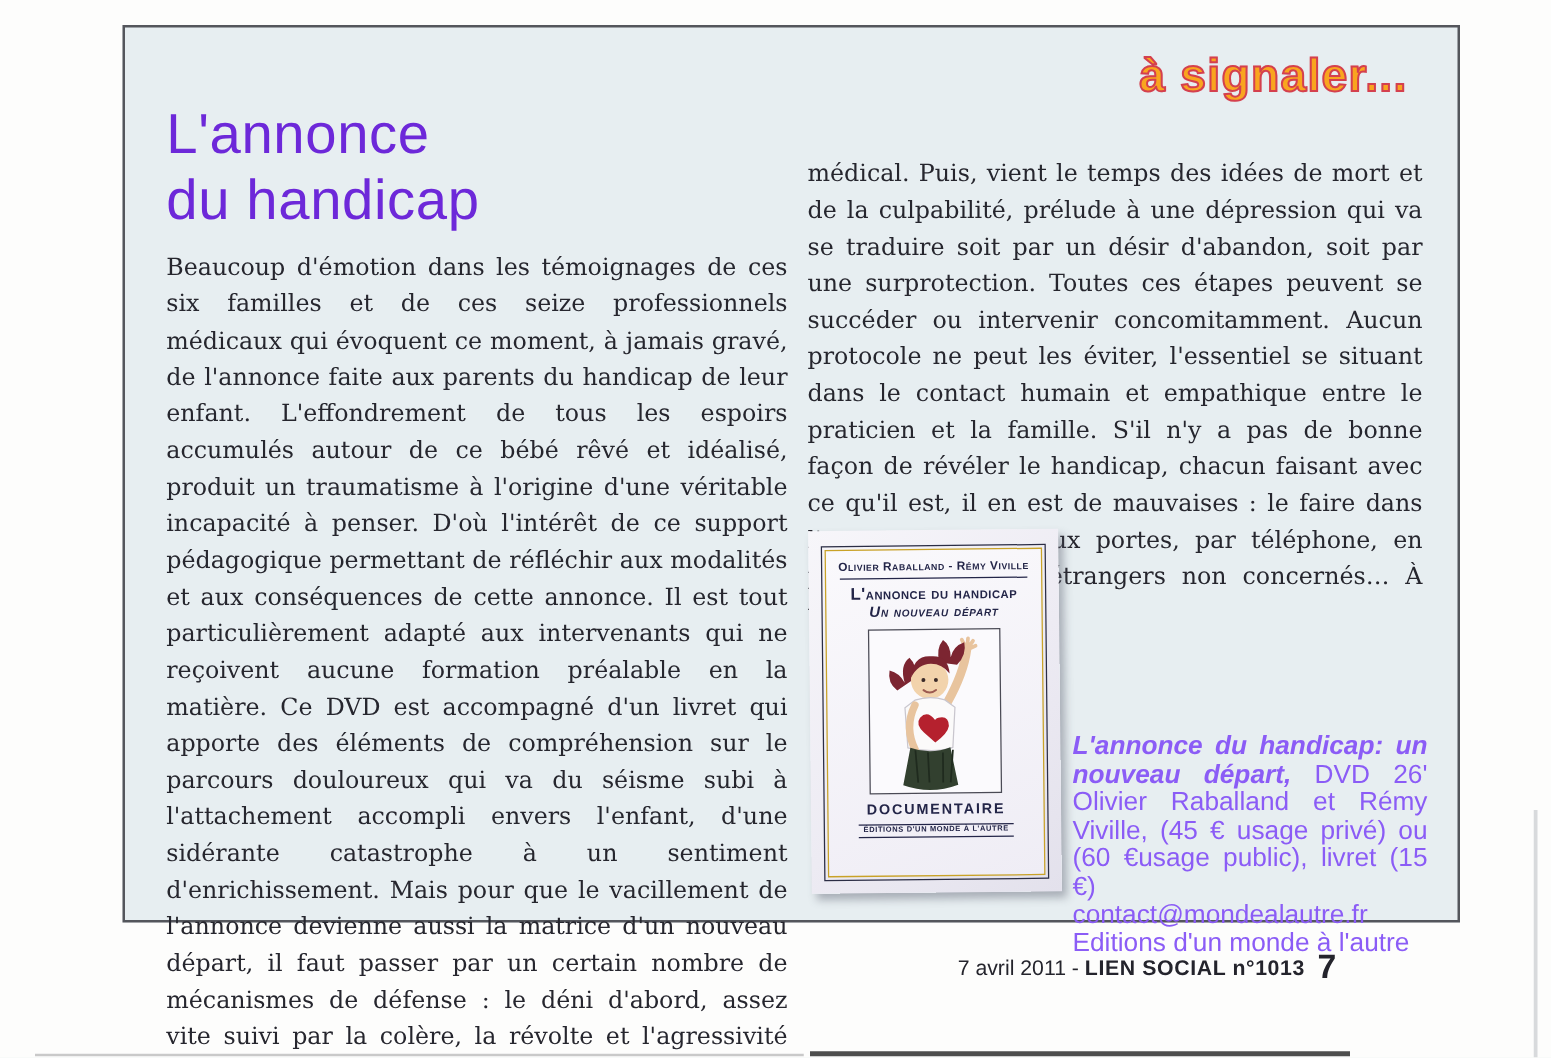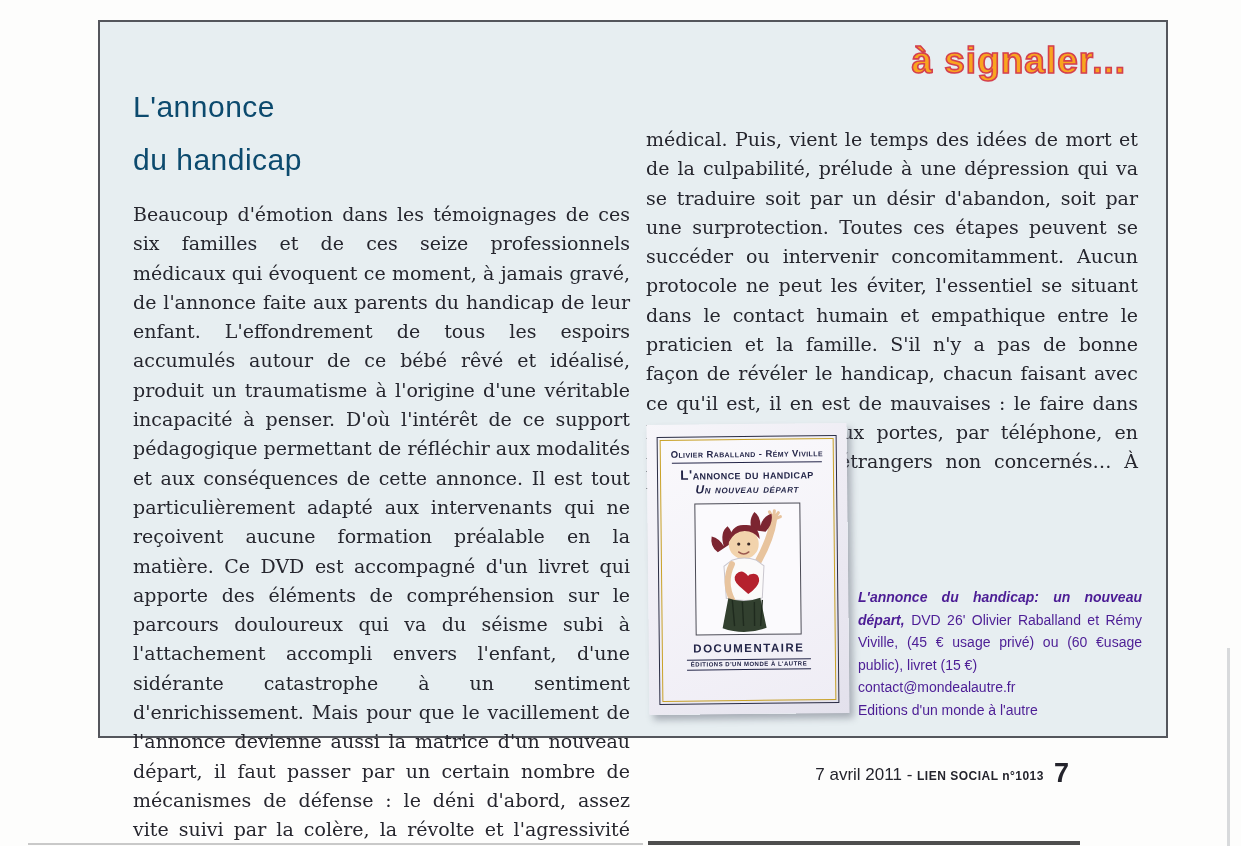--- a/index.html
+++ b/index.html
@@ -10,21 +10,21 @@
   
   .panel { position:absolute; left:98px; top:20px; width:1070px; height:718px;
     background:#e7eef1; border:2px solid #54565c; }
 
   .section-label { position:absolute; top:18px; right:40px;
     font-size:37px; font-weight:bold; letter-spacing:1px;
     color:#f9a51f; -webkit-text-stroke:1.6px #d4404e;
     text-shadow:0 0 1px #d4404e; }
 
   .article-title { position:absolute; left:33px; top:58px;
-    font-size:30px; line-height:53px; font-weight:500; color:#0c4a6e;
+    font-size:45px; line-height:53px; font-weight:500; color:#6d28d9;
     letter-spacing:0.5px; white-space:pre-line; }
 
   .body-serif { font-family:"DejaVu Serif","Liberation Serif",serif;
     font-size:19px; line-height:29.3px; color:#26262e;
     text-align:justify; hyphens:auto; -webkit-hyphens:auto; }
 
   .col1  { position:absolute; left:33px;  top:178px; width:497px; }
   .col2a { position:absolute; left:546px; top:103px; width:492px; }
   .col2b { position:absolute; left:758px; top:385px; width:282px; }
 
@@ -48,28 +48,28 @@
     background:#fbfafd; margin:7px 0 7px 0; overflow:hidden; }
   .dvd-genre { font-size:11.5px; font-weight:bold; color:#232548;
     letter-spacing:1.5px; }
   .dvd-logo { margin-top:5px; text-align:center; font-size:6px; font-weight:bold;
     color:#232548; line-height:7px; letter-spacing:0.5px;
     border-top:1px solid #232548; border-bottom:1px solid #232548;
     padding:1px 4px; text-transform:uppercase; }
 
   
   .caption { position:absolute; left:758px; top:564px; width:284px;
-    font-size:14px; line-height:22.5px; color:#4c1d95; text-align:justify; }
+    font-size:21px; line-height:22.5px; color:#8b5cf6; text-align:justify; }
   .caption .cap-bold { font-weight:bold; font-style:italic; }
 
   
   .footer { position:absolute; left:0; top:758px; width:1069px;
     text-align:right; color:#24242c; }
   .footer .f-date { font-size:17px;margin-left:21px; }
-  .footer .f-journal { font-size:12px; font-weight:bold; letter-spacing:0.5px; }
+  .footer .f-journal { font-size:17px; font-weight:bold; letter-spacing:0.5px; }
   .footer .f-page { font-size:27px; font-weight:bold; margin-left:10px;
     vertical-align:-2px; }
 
   
   .scan-bar-dark { position:absolute; left:648px; top:841px; width:432px;
     height:4px; background:#4e4e4e; filter:blur(0.6px); }
   .scan-line-light { position:absolute; left:28px; top:843px; width:615px;
     height:2px; background:#c9c9c9; filter:blur(0.5px); }
   .scan-streak-right { position:absolute; left:1227px; top:648px; width:3px;
     height:198px; background:#d8dadc; }

